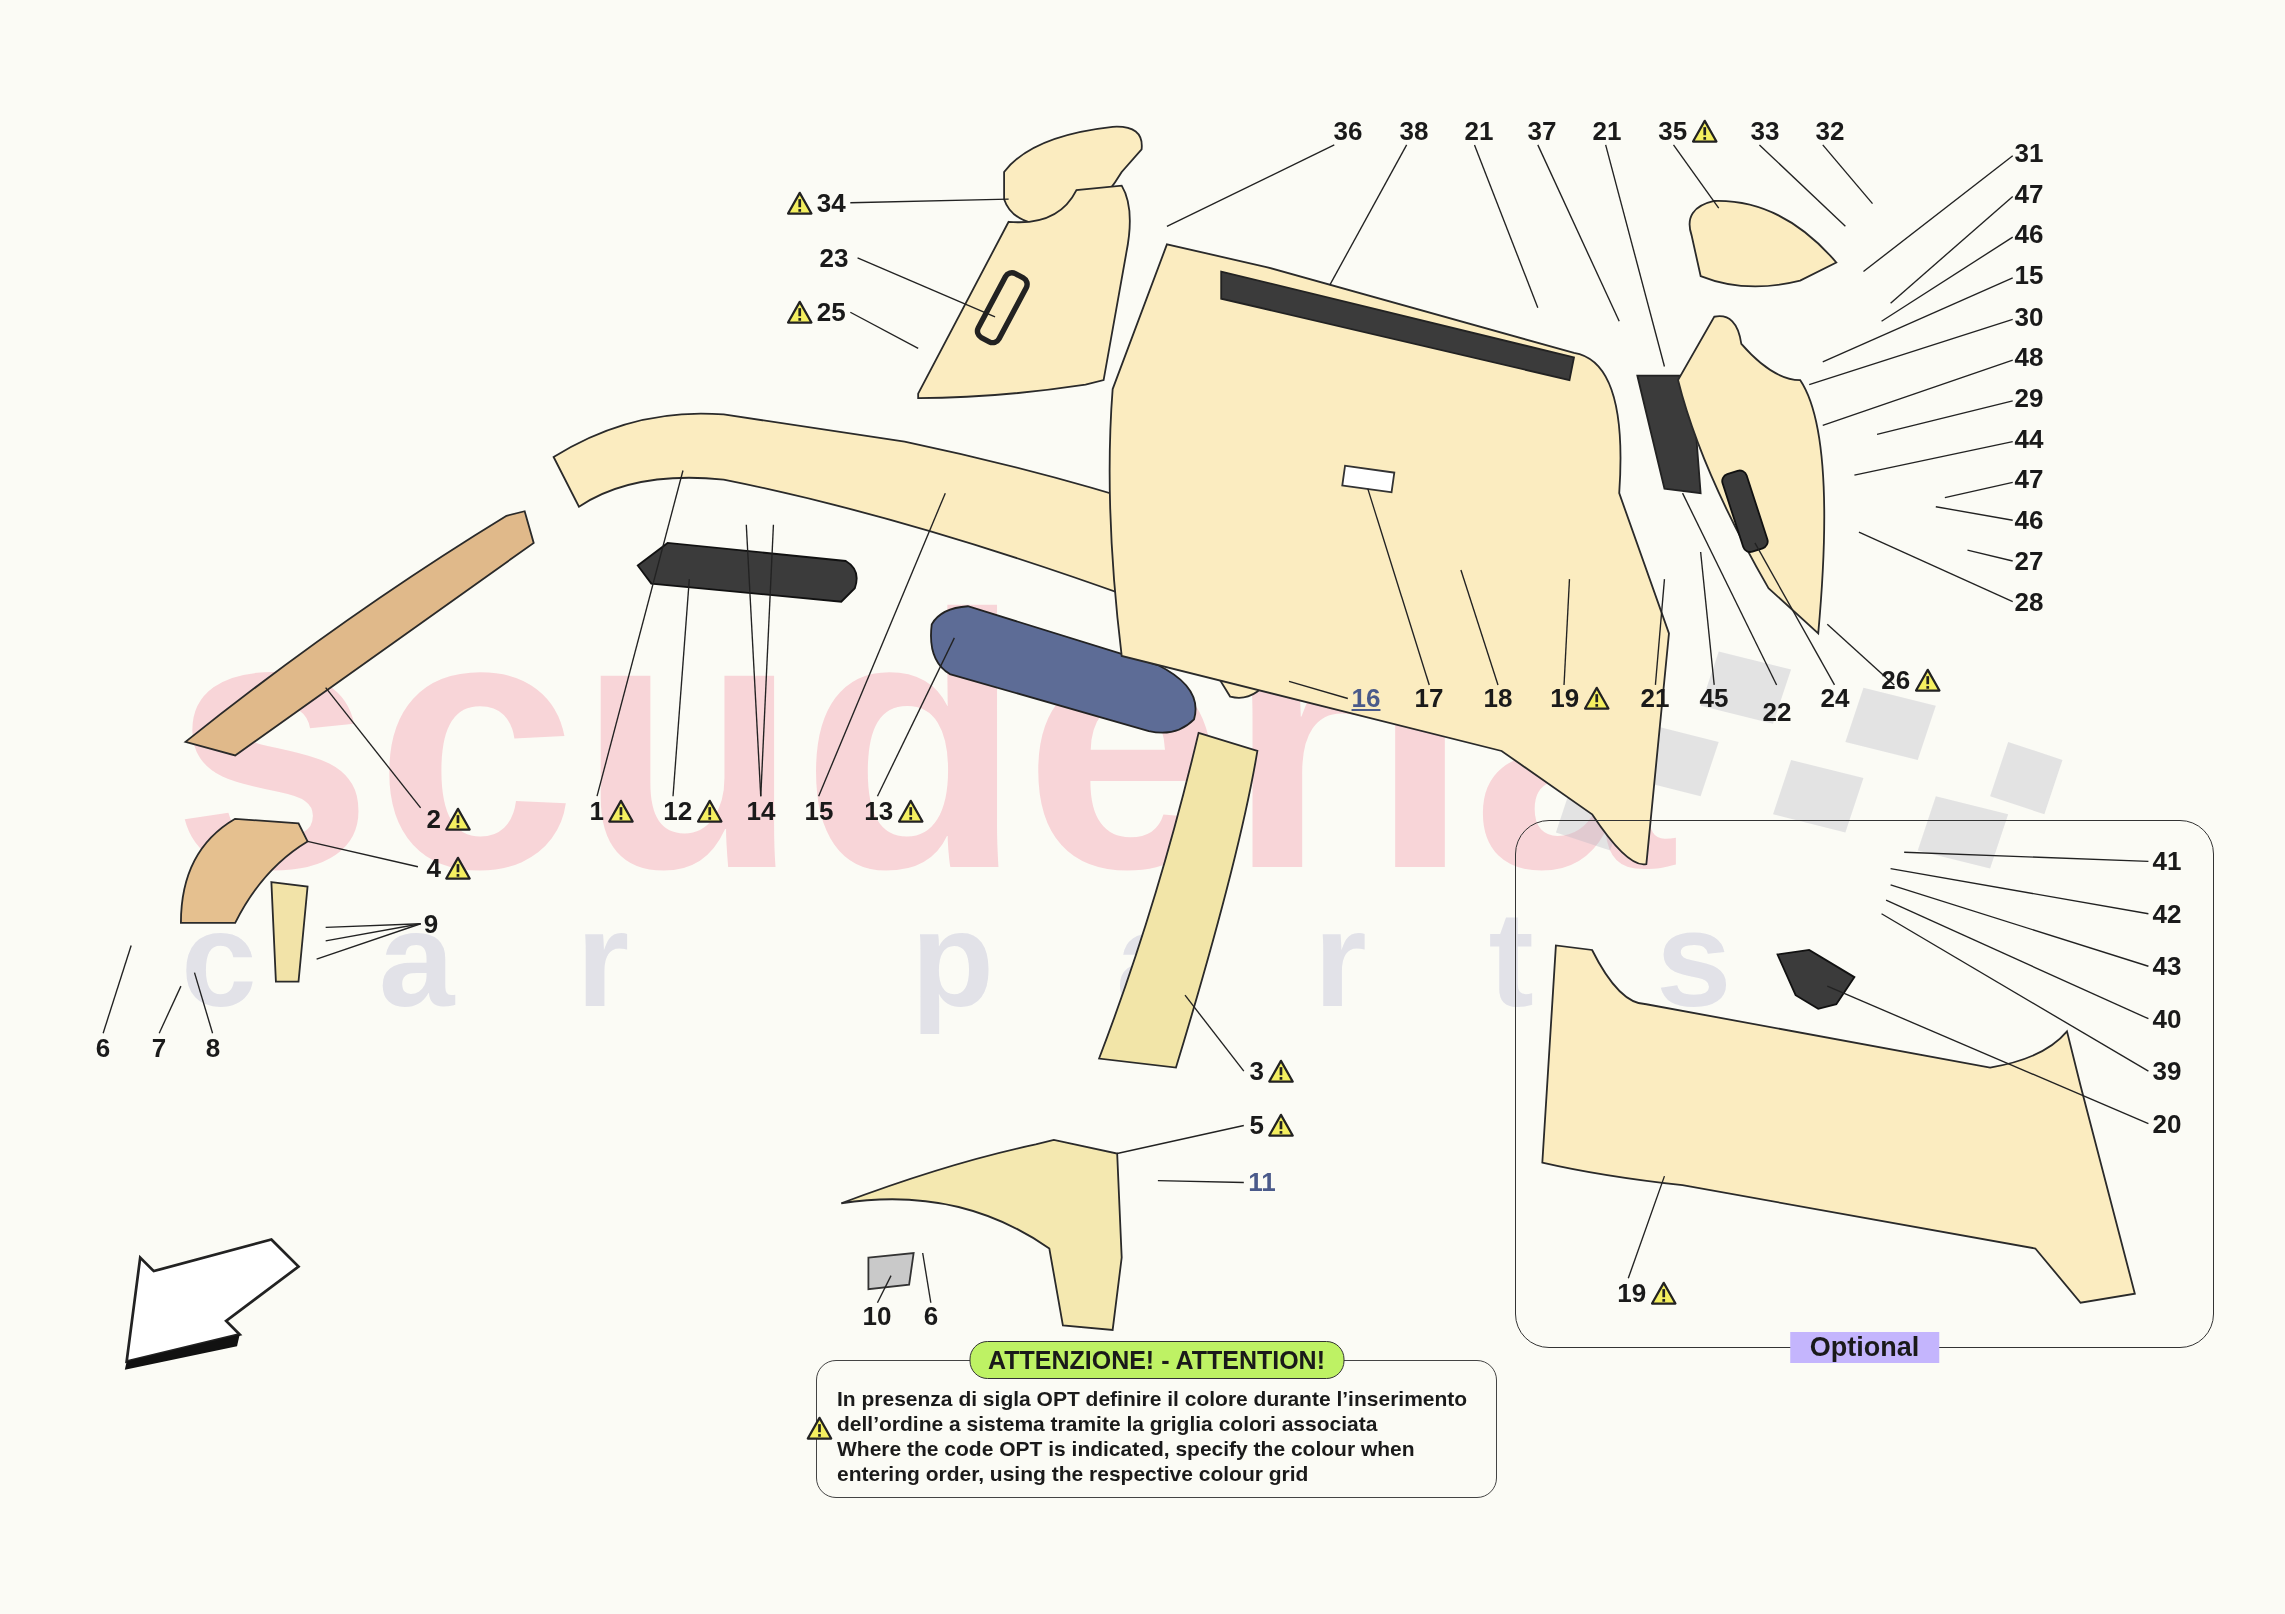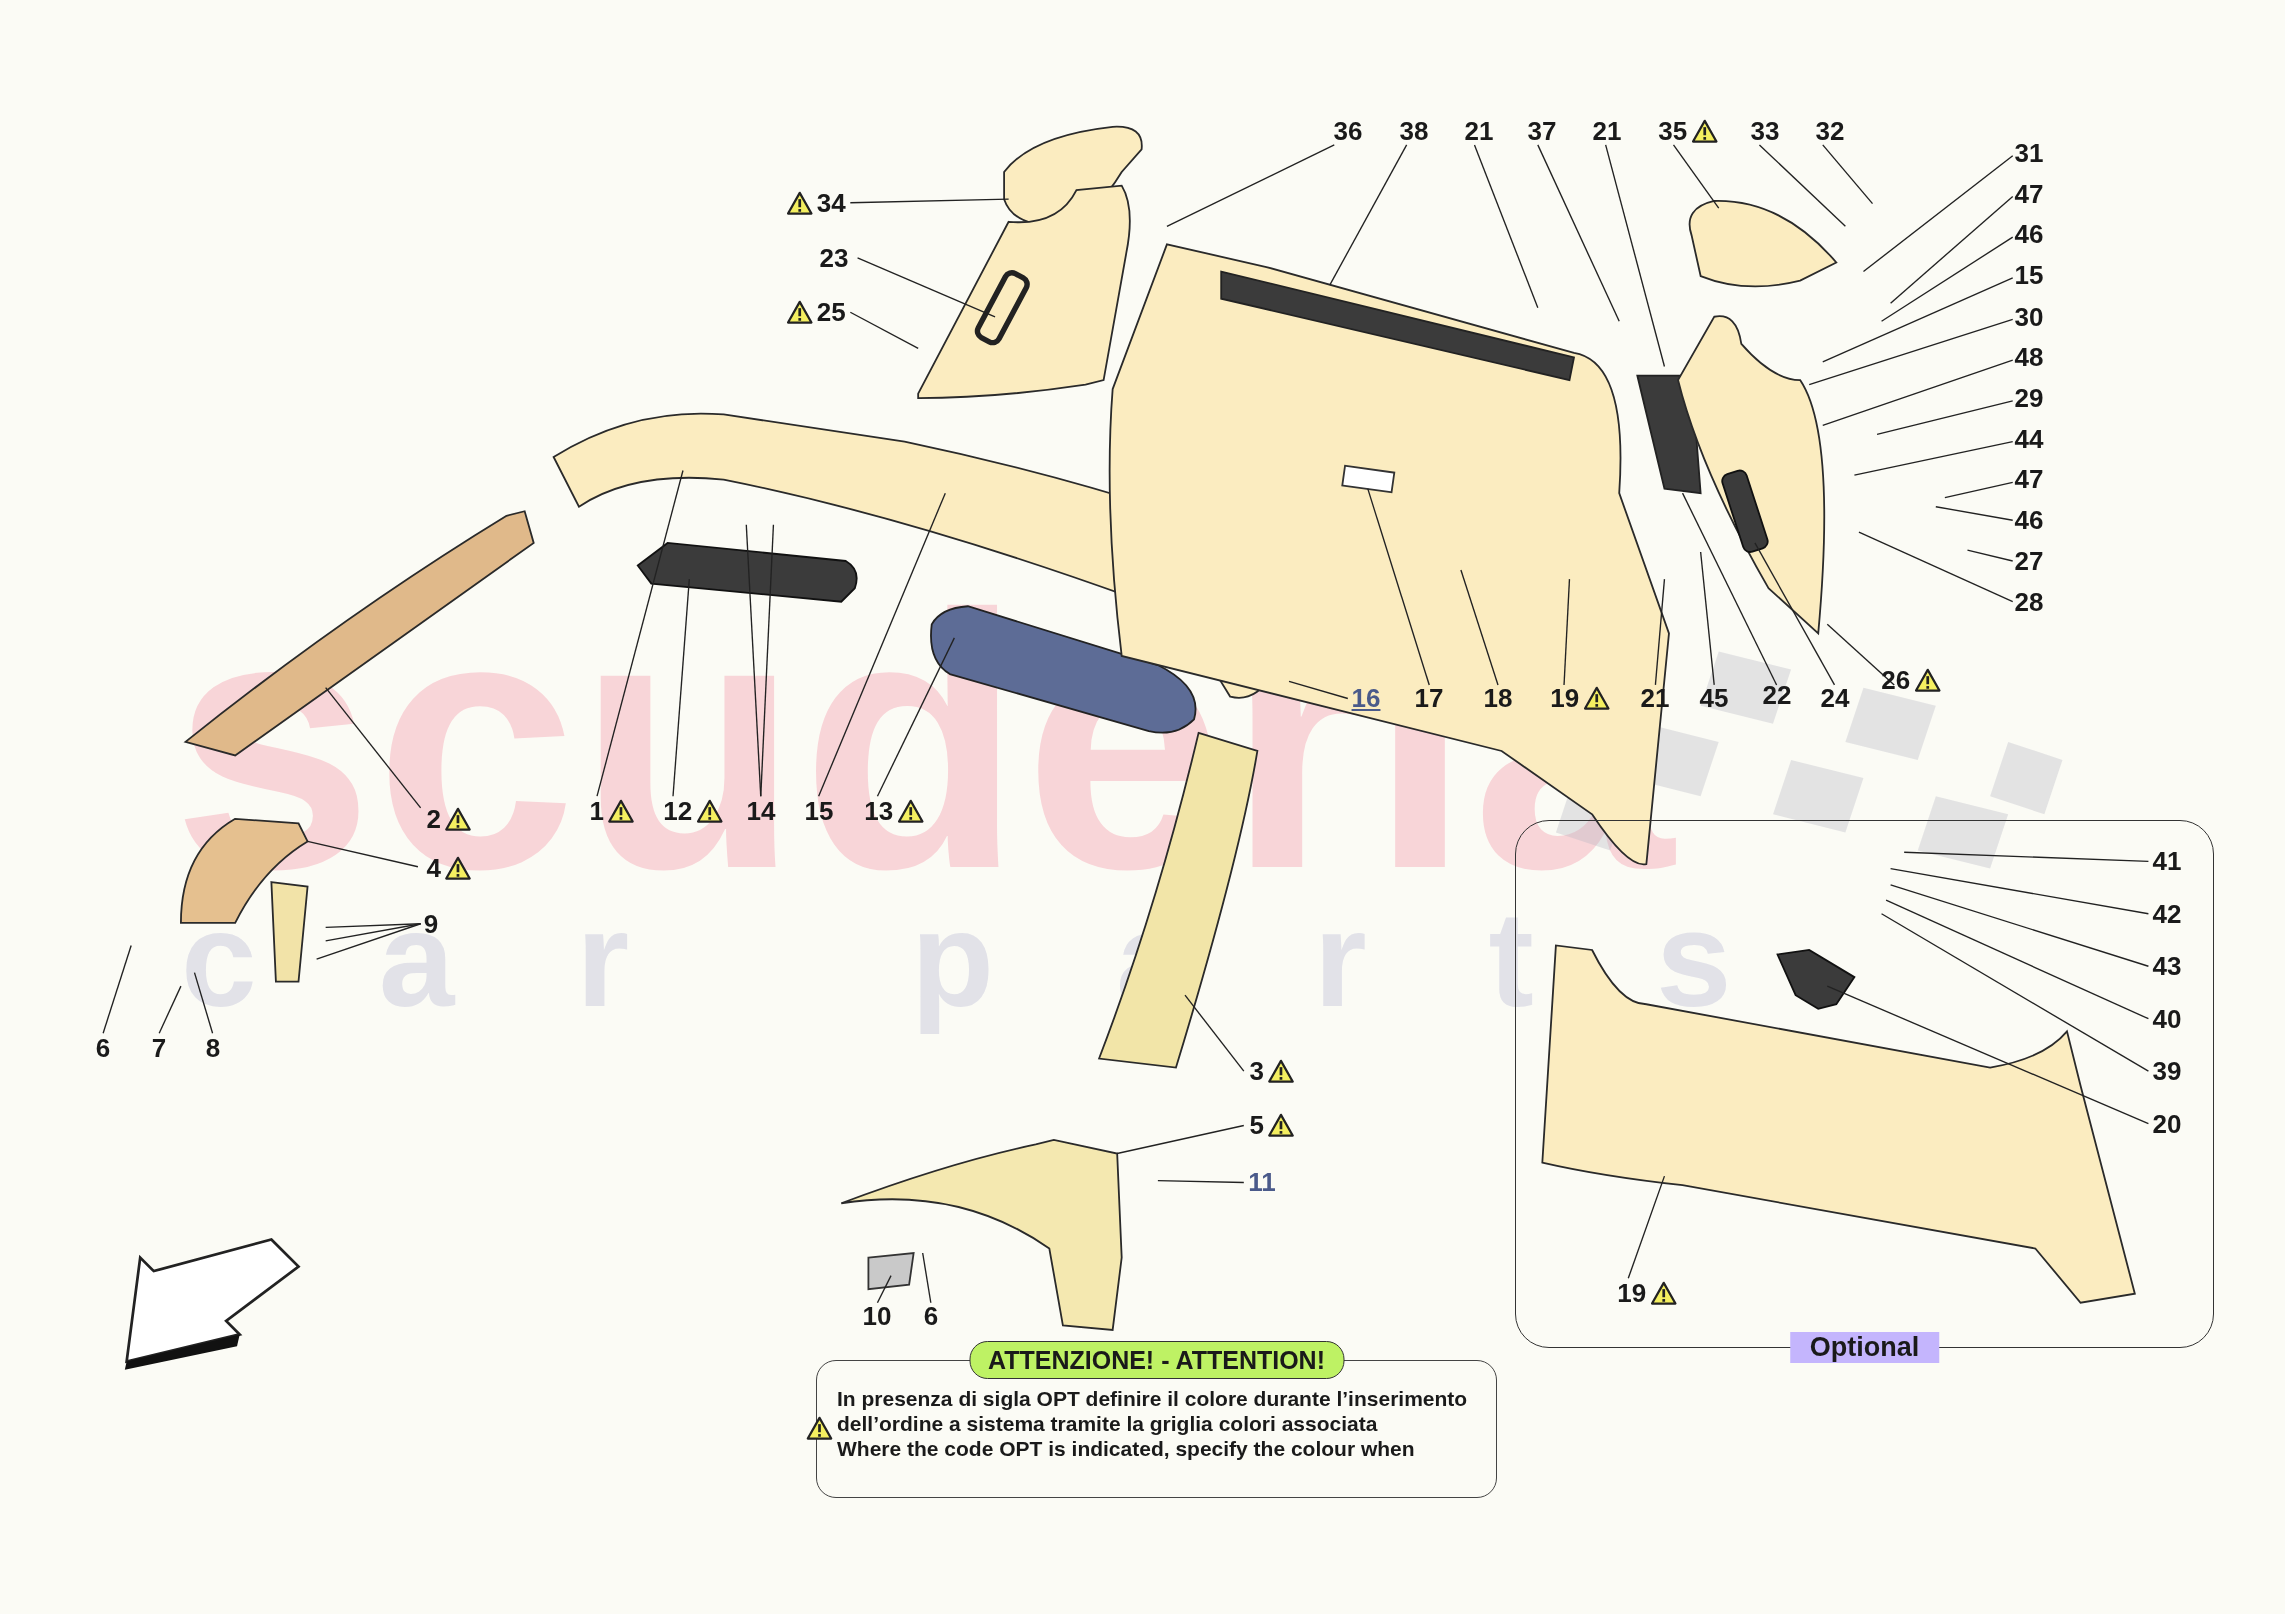--- a/index.html
+++ b/index.html
@@ -239,21 +239,21 @@
         <rect x="13.5" y="9" width="3" height="9" fill="#222"></rect>
         <rect x="13.5" y="20" width="3" height="3" fill="#222"></rect>
       </svg>
     </div>
     <div class="lbl" style="left: 1655px; top: 698px;">
       <span>21</span>
     </div>
     <div class="lbl" style="left: 1714px; top: 698px;">
       <span>45</span>
     </div>
-    <div class="lbl" style="left: 1777px; top: 695px;">
+    <div class="lbl" style="left: 1777px; top: 712px;">
       <span>22</span>
     </div>
     <div class="lbl" style="left: 1835px; top: 698px;">
       <span>24</span>
     </div>
     <div class="lbl" style="left: 1911px; top: 680px; justify-content: center;">
       <span>26</span>
       <svg class="warn" viewBox="0 0 30 27">
         <path d="M15 2 L28 25 L2 25 Z" fill="#f4ef60" stroke="#222" stroke-width="2.5" stroke-linejoin="round"></path>
         <rect x="13.5" y="9" width="3" height="9" fill="#222"></rect>
@@ -379,15 +379,16 @@
   <div class="att-title">ATTENZIONE! - ATTENTION!</div>
   <svg class="att-warn warn" viewBox="0 0 30 27">
       <path d="M15 2 L28 25 L2 25 Z" fill="#f4ef60" stroke="#222" stroke-width="2.5" stroke-linejoin="round"></path>
       <rect x="13.5" y="9" width="3" height="9" fill="#222"></rect>
       <rect x="13.5" y="20" width="3" height="3" fill="#222"></rect>
     </svg>
   <div class="att-body">
     <div>In presenza di sigla OPT definire il colore durante l’inserimento</div>
     <div>dell’ordine a sistema tramite la griglia colori associata</div>
     <div>Where the code OPT is indicated, specify the colour when</div>
+    <div>entering order, using the respective colour grid</div>
   </div>
 </div>
 
 
 </body></html>

